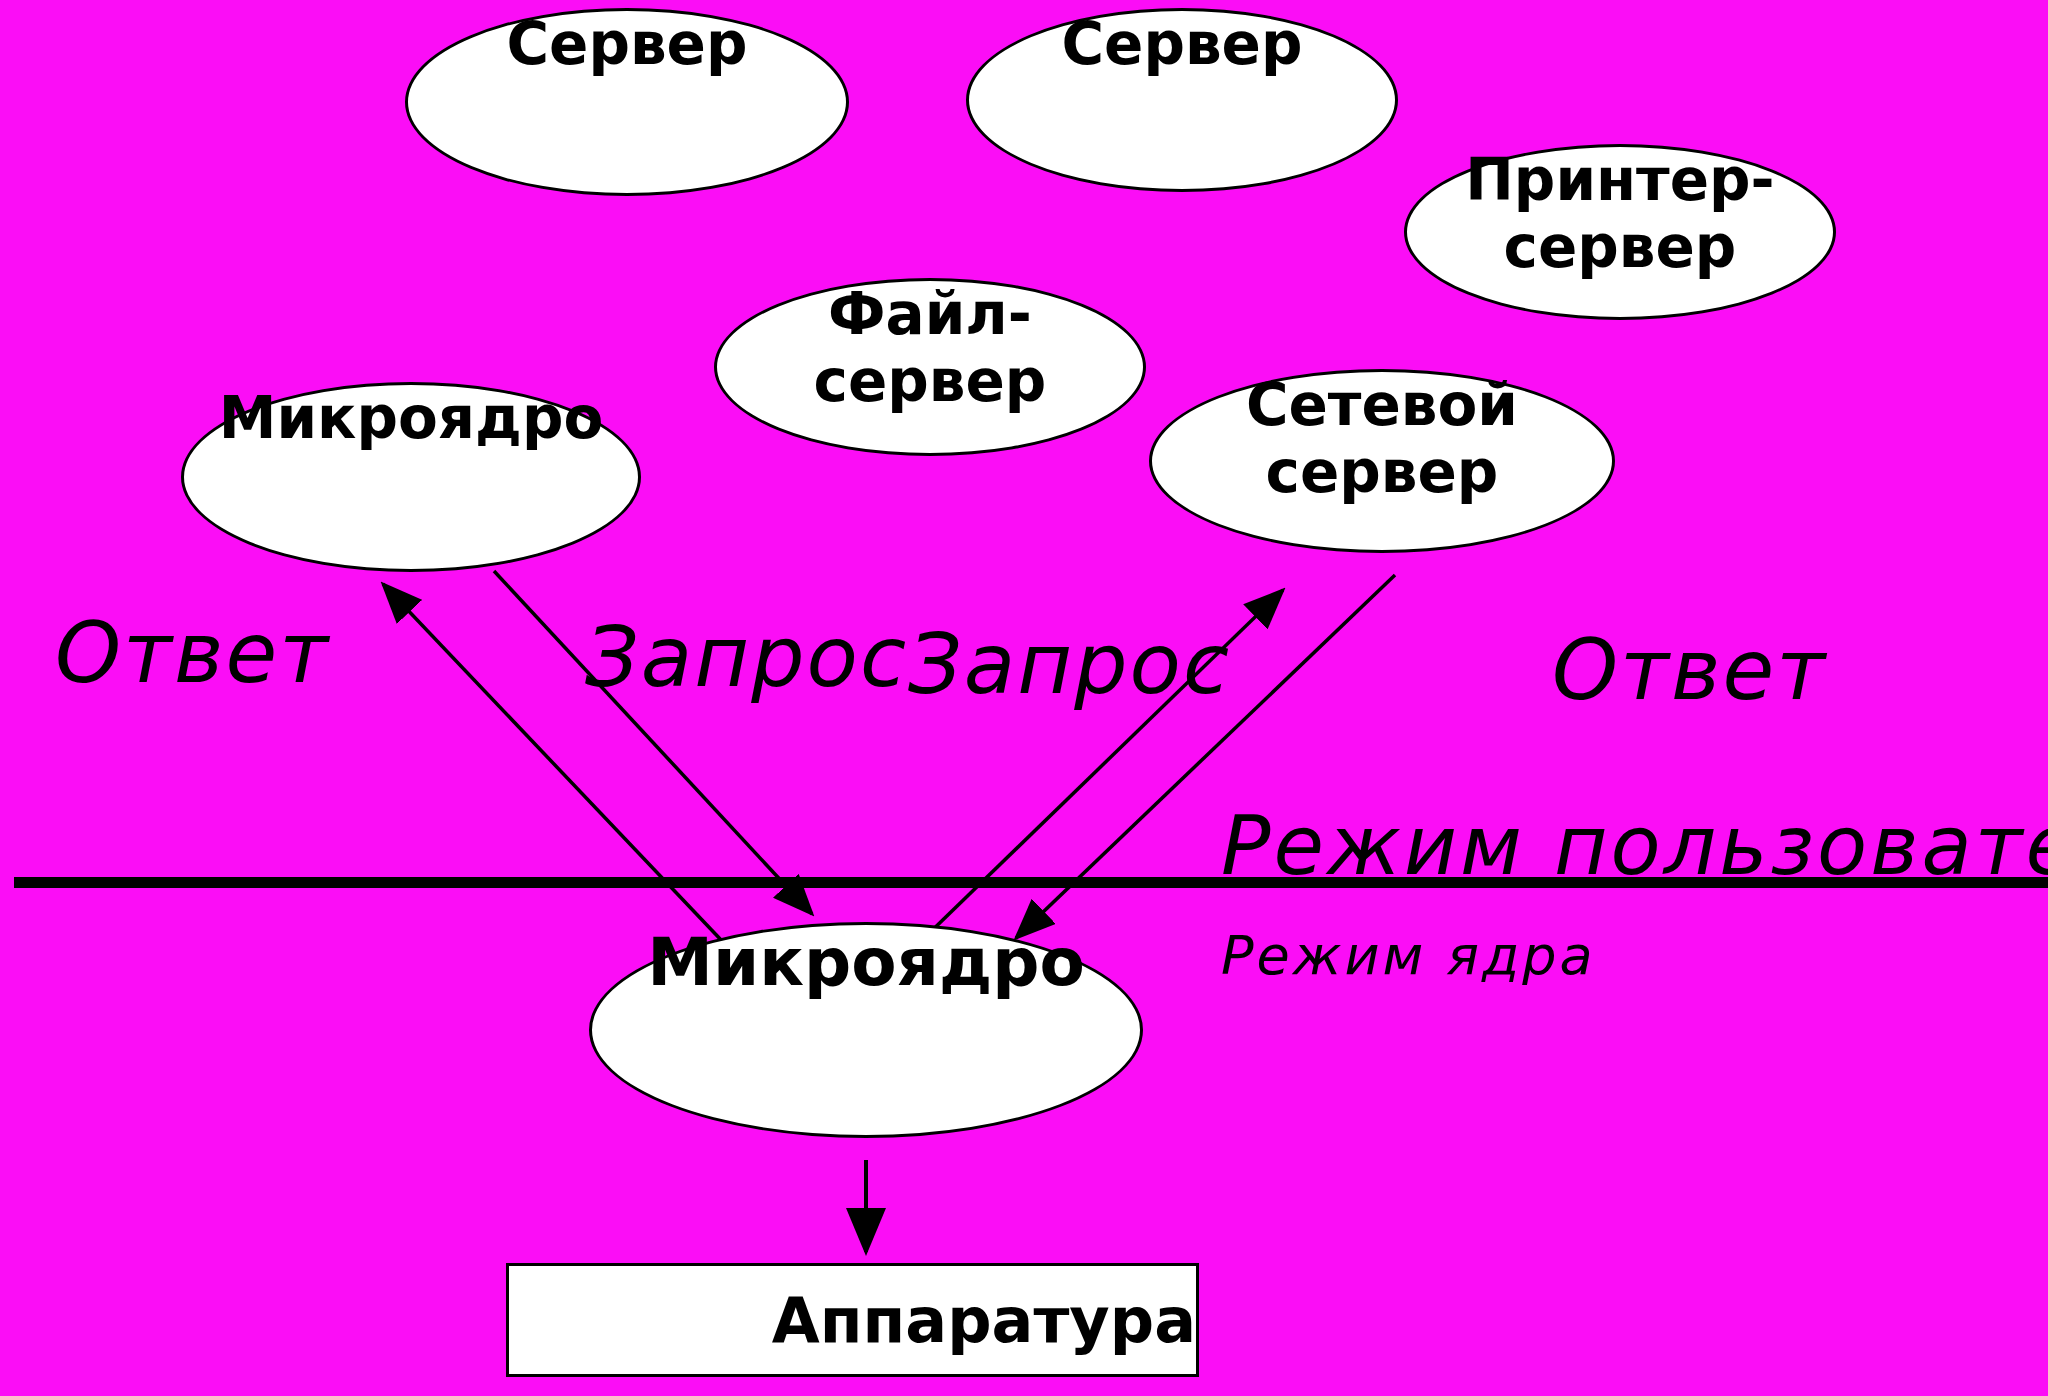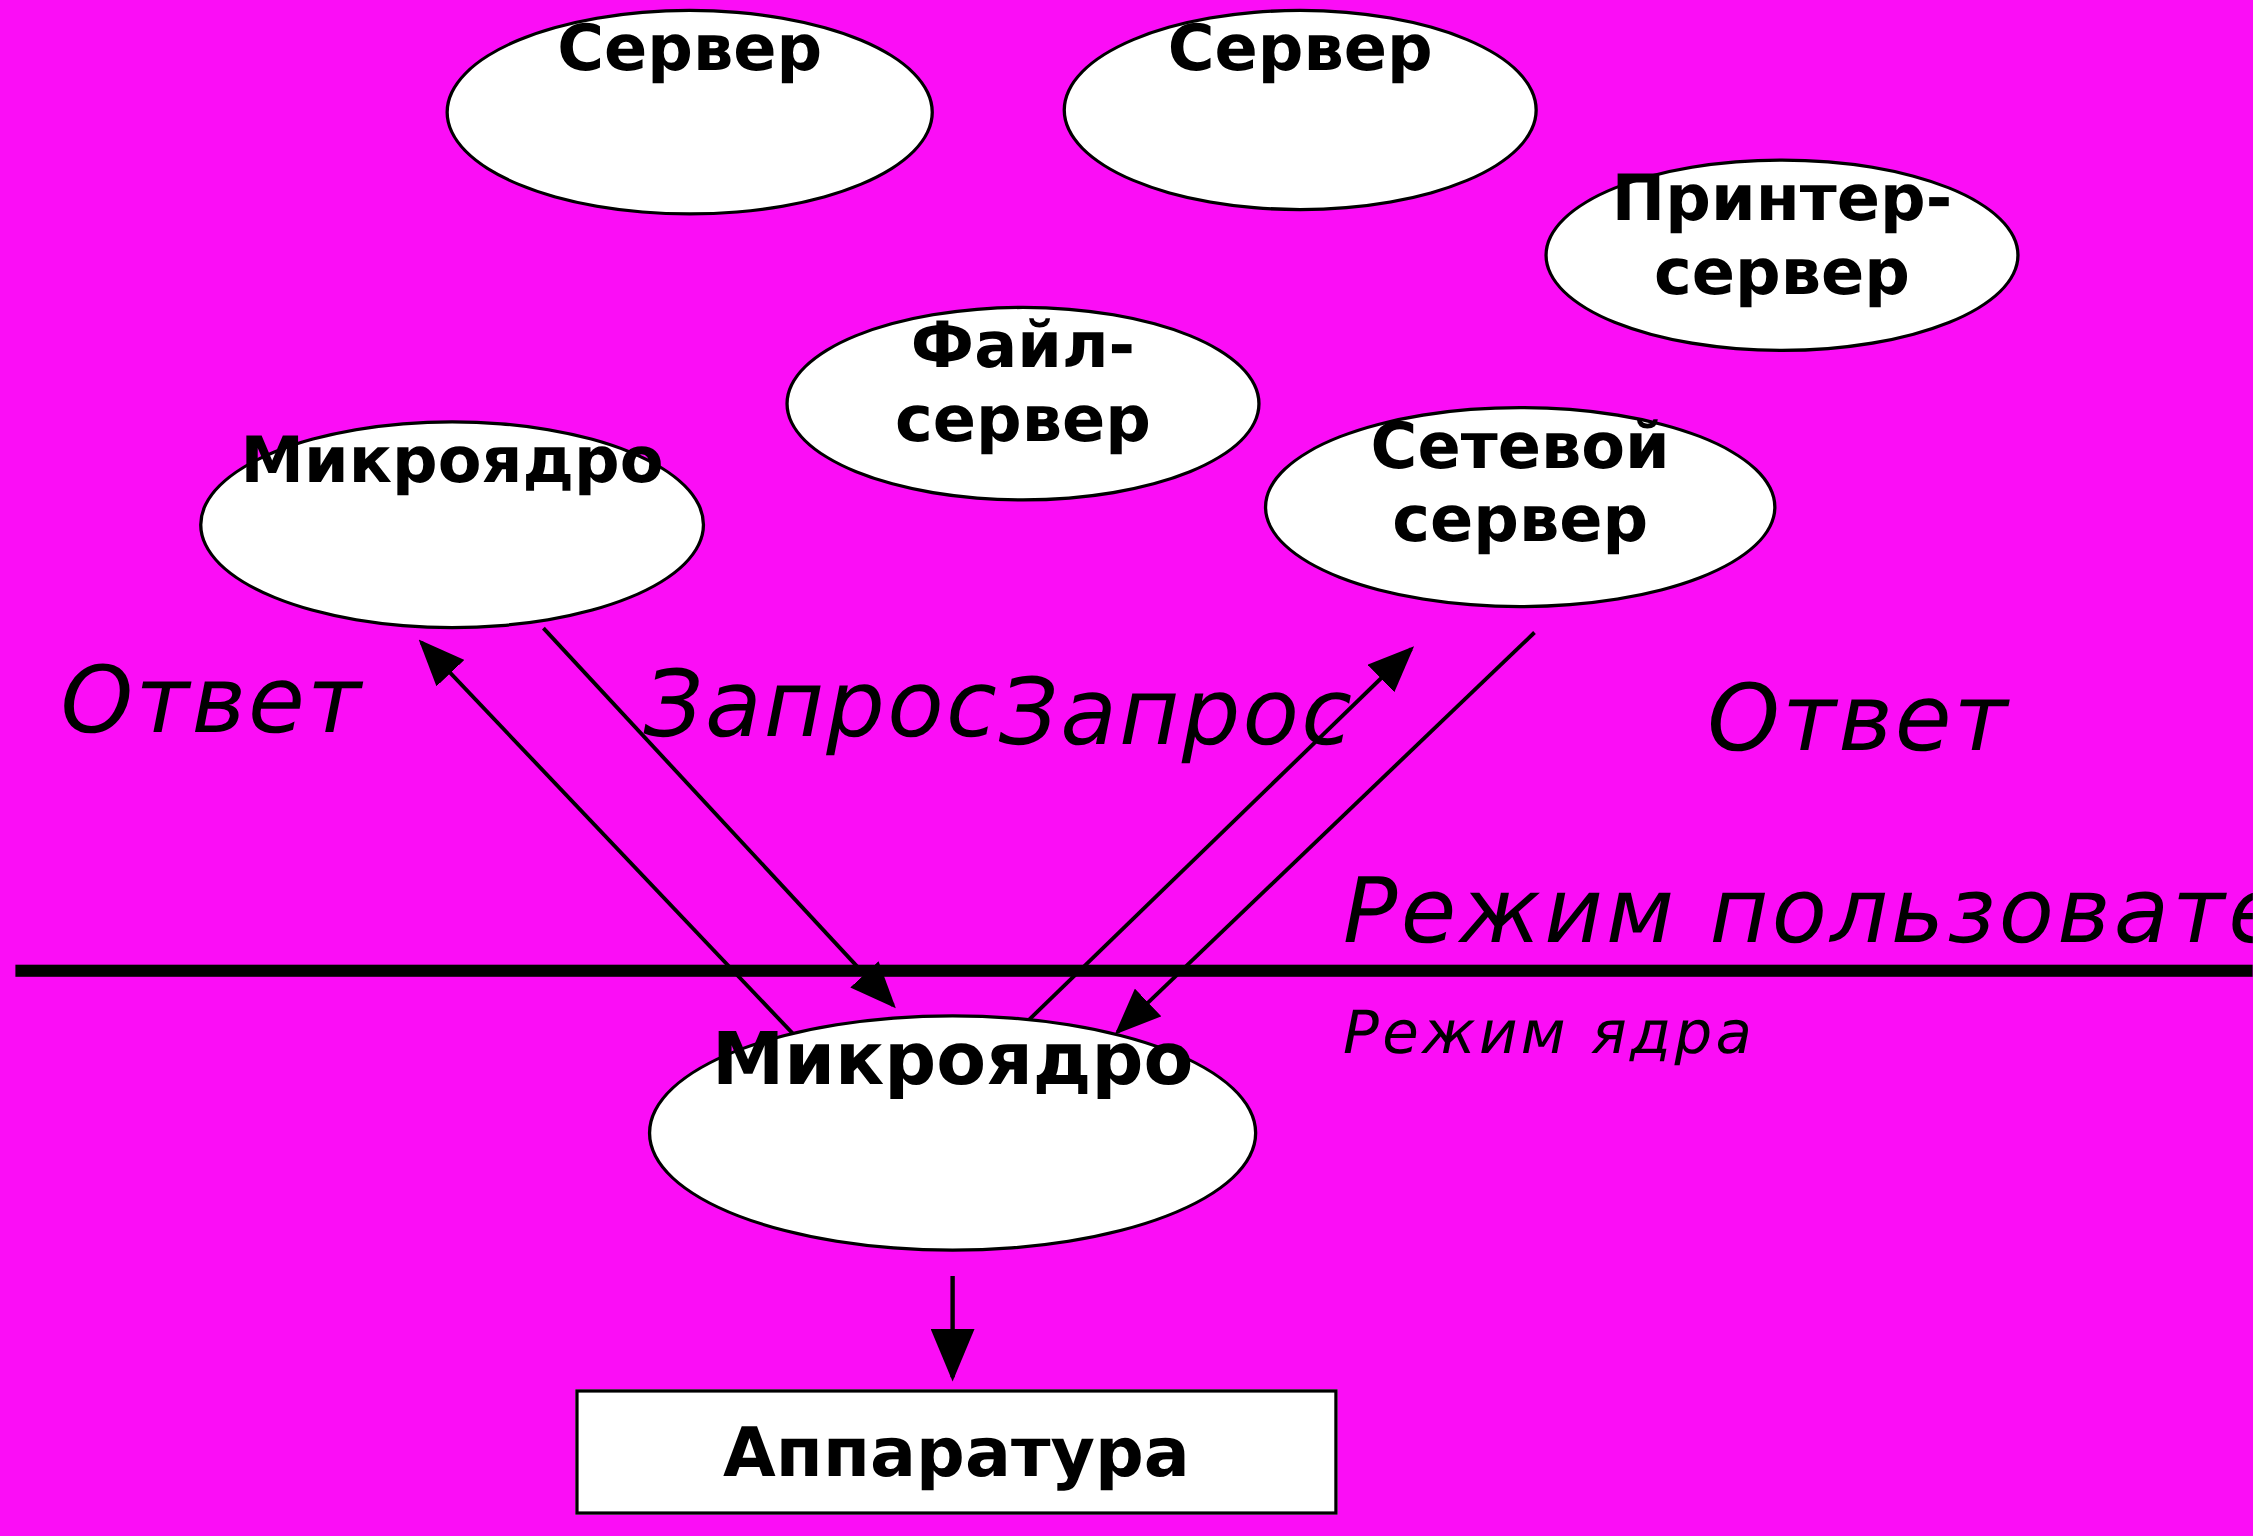--- a/index.html
+++ b/index.html
@@ -34,45 +34,46 @@
   #n-process   { left: 405px;  top: 8px;    width: 444px; height: 188px; }
   #n-memory    { left: 966px;  top: 8px;    width: 432px; height: 184px; }
   #n-printer   { left: 1404px; top: 144px;  width: 432px; height: 176px; }
   #n-file      { left: 714px;  top: 278px;  width: 432px; height: 178px; }
   #n-apps      { left: 181px;  top: 382px;  width: 460px; height: 190px; }
   #n-network   { left: 1149px; top: 369px;  width: 466px; height: 184px; }
   #n-kernel    { left: 589px;  top: 922px;  width: 554px; height: 216px; font-size: 66px; }
 
   #n-hardware {
     position: absolute;
-    left: 523px; top: 1263px; width: 693px; height: 114px;
+    left: 506px; top: 1263px; width: 693px; height: 114px;
     background: #ffffff;
     border: 3px solid #000;
     display: flex;
     align-items: center;
-    justify-content: center;
+    justify-content: flex-end;
     font-weight: bold;
     font-size: 62px;
     box-sizing: border-box;
   }
 
   .mode-divider {
     position: absolute;
     left: 14px; right: 0; top: 877px;
     height: 11px;
     background: #000;
   }
 
   .flow-label {
     position: absolute;
     font-style: italic;
     font-size: 84px;
     letter-spacing: 2px;
     white-space: nowrap;
     line-height: 1;
+    margin-top: 17px;
   }
   #lbl-answer-left   { left: 55px;   top: 594px; }
   #lbl-request-left  { left: 585px;  top: 598px; }
   #lbl-request-right { left: 908px;  top: 605px; }
   #lbl-answer-right  { left: 1552px; top: 611px; }
   #lbl-user-mode     { left: 1221px; top: 788px;  font-size: 82px; letter-spacing: 3px; }
   #lbl-kernel-mode   { left: 1221px; top: 912px;  font-size: 54px; letter-spacing: 3px; }
 
   svg.arrows {
     position: absolute;

